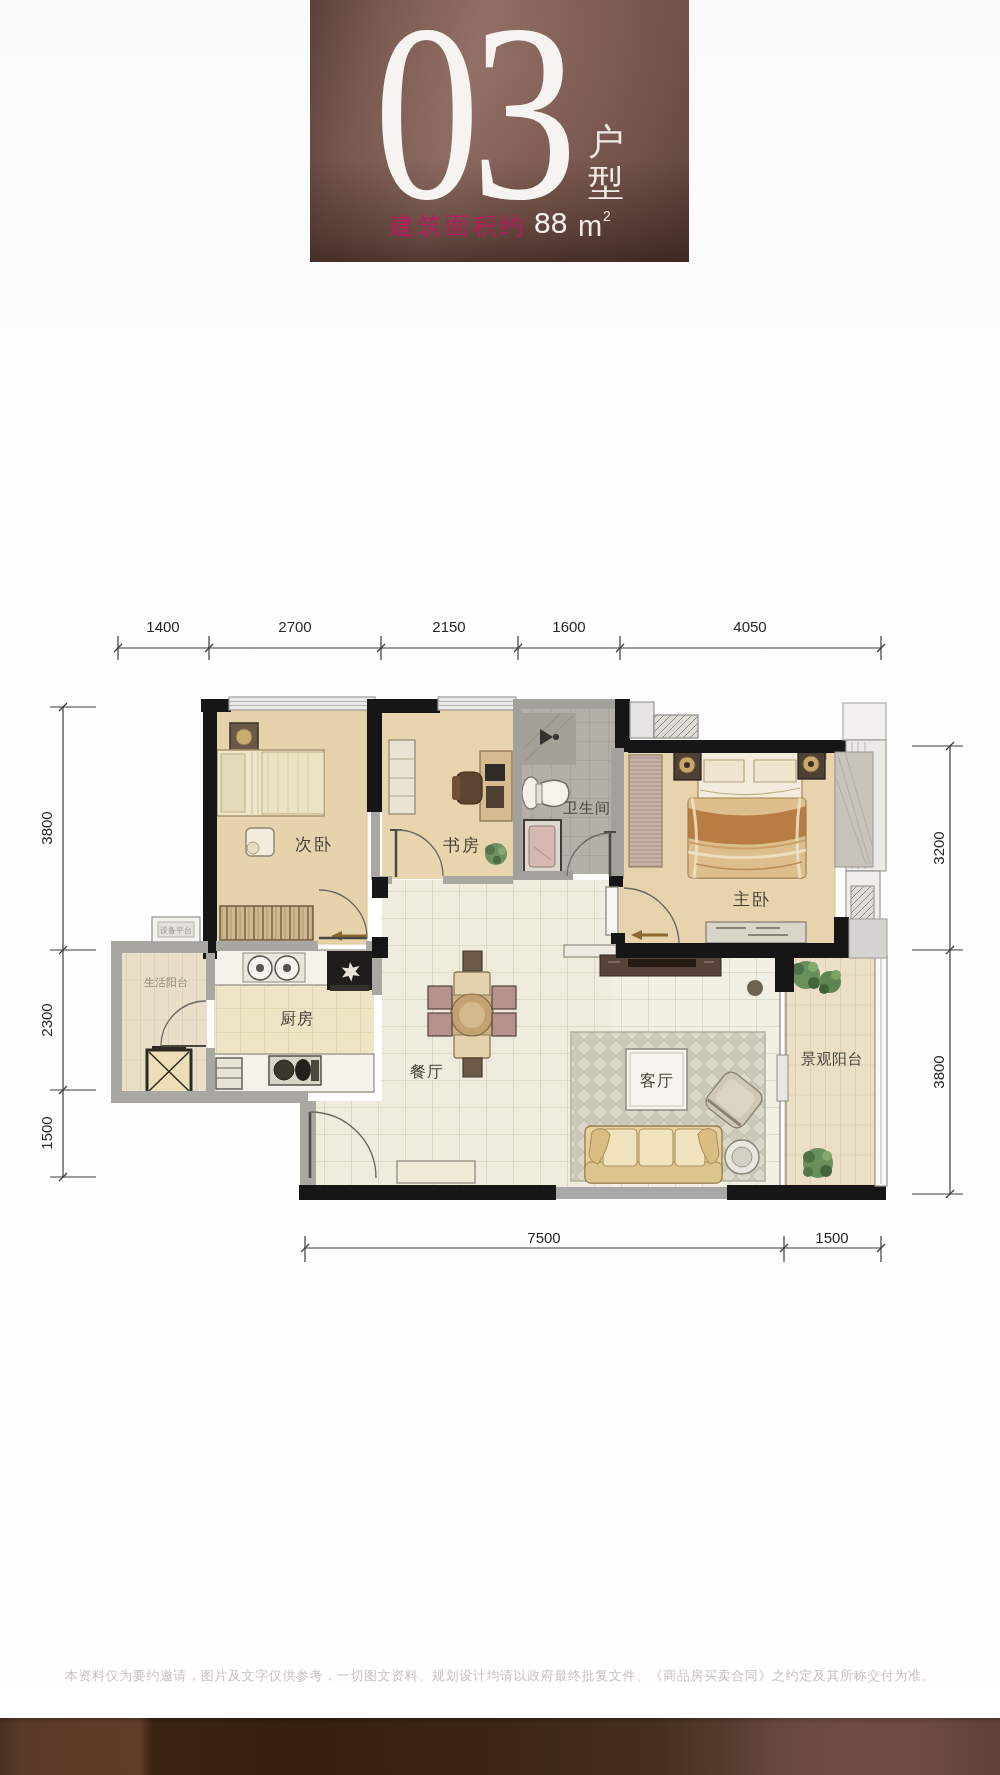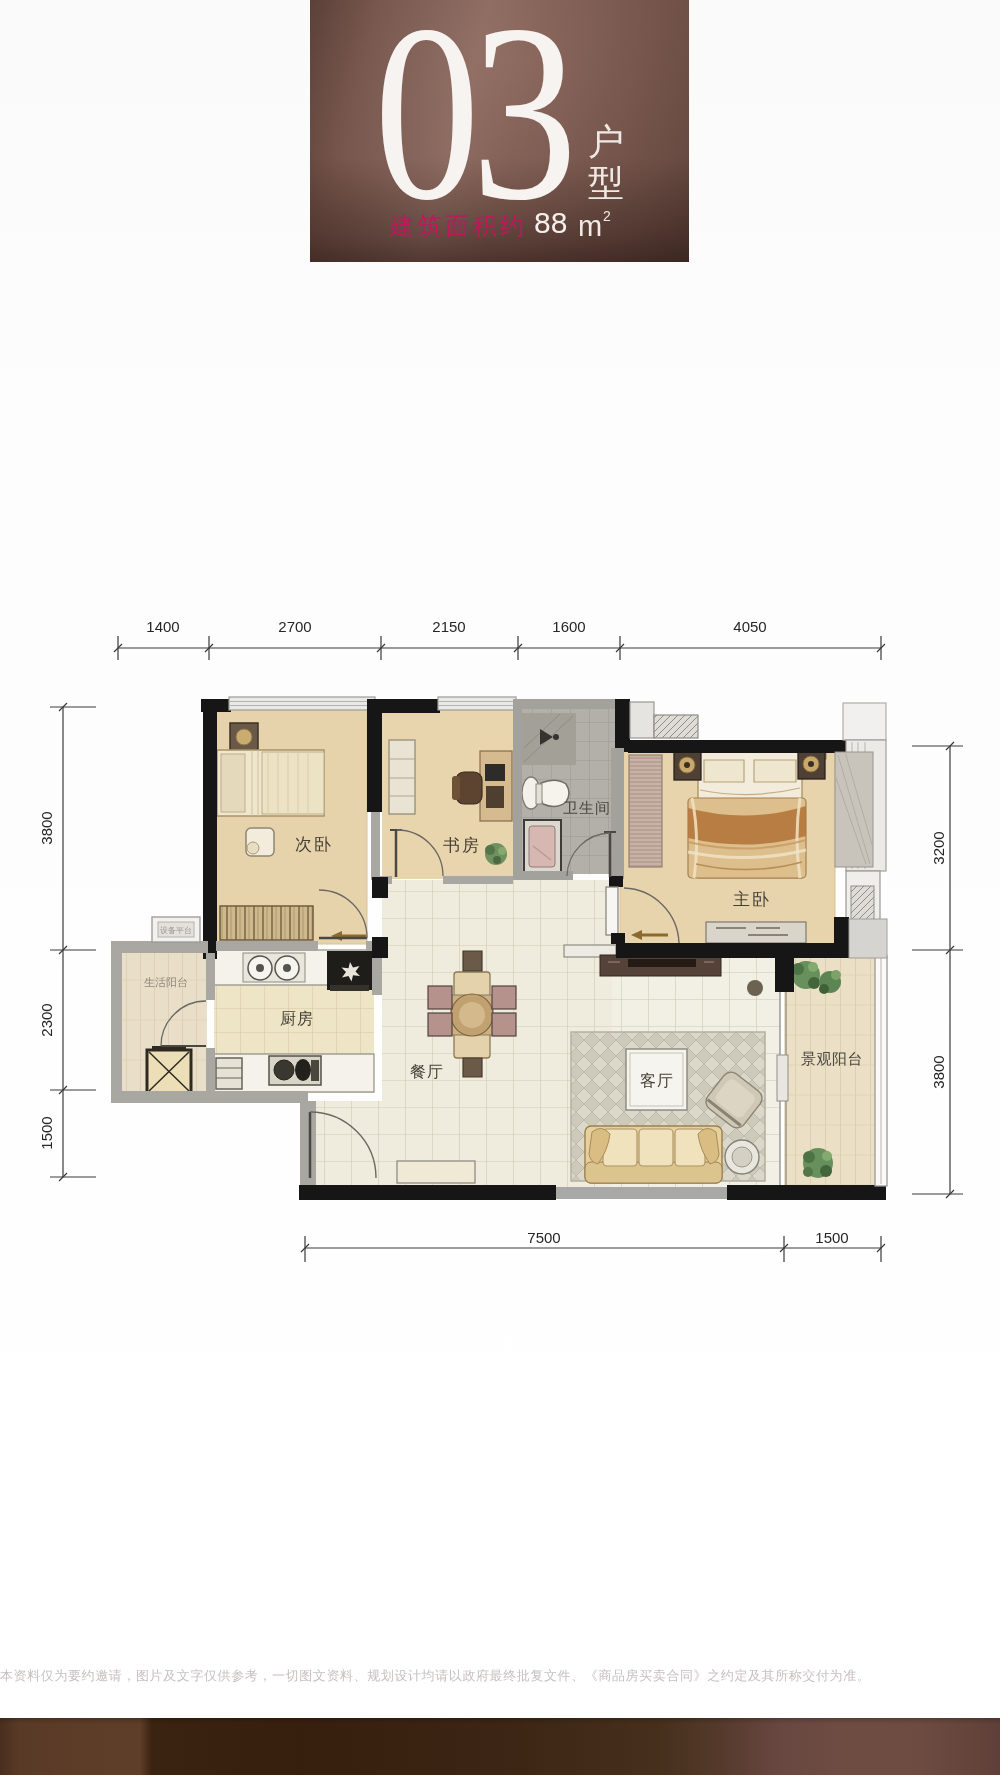--- a/index.html
+++ b/index.html
@@ -439,16 +439,16 @@
 <text x="52" y="1020" transform="rotate(-90 52 1020)">2300</text>
 
 <text x="52" y="1133" transform="rotate(-90 52 1133)">1500</text>
 
 <text x="944" y="848" transform="rotate(-90 944 848)">3200</text>
 
 <text x="944" y="1072" transform="rotate(-90 944 1072)">3800</text>
 </g>
 </svg>
 
-<div class="abs" style="left:0;top:1667px;width:1000px;color:#c8c0c0;font-size:13px;letter-spacing:0.6px;">本资料仅为要约邀请，图片及文字仅供参考，一切图文资料、规划设计均请以政府最终批复文件、《商品房买卖合同》之约定及其所称交付为准。</div>
+<div class="abs" style="left:0;top:1667px;width:1000px;text-align:center;color:#c8c0c0;font-size:13px;letter-spacing:0.6px;">本资料仅为要约邀请，图片及文字仅供参考，一切图文资料、规划设计均请以政府最终批复文件、《商品房买卖合同》之约定及其所称交付为准。</div>
 
 <div class="abs" style="left:0;top:1718px;width:1000px;height:57px;background:linear-gradient(90deg,#4a2f1f 0%,#593a26 2%,#5d3c28 8%,#5e3d29 14%,#3a2310 15.2%,#371f0e 30%,#3c2514 50%,#46301c 66%,#553a2b 72%,#684741 78%,#6e4c42 84%,#6d4b41 92%,#5f4038 100%);"></div>
 <div class="abs" style="left:0;top:1718px;width:1000px;height:6px;background:linear-gradient(180deg,rgba(0,0,0,0.18),rgba(0,0,0,0));"></div>
 
 </body></html>

